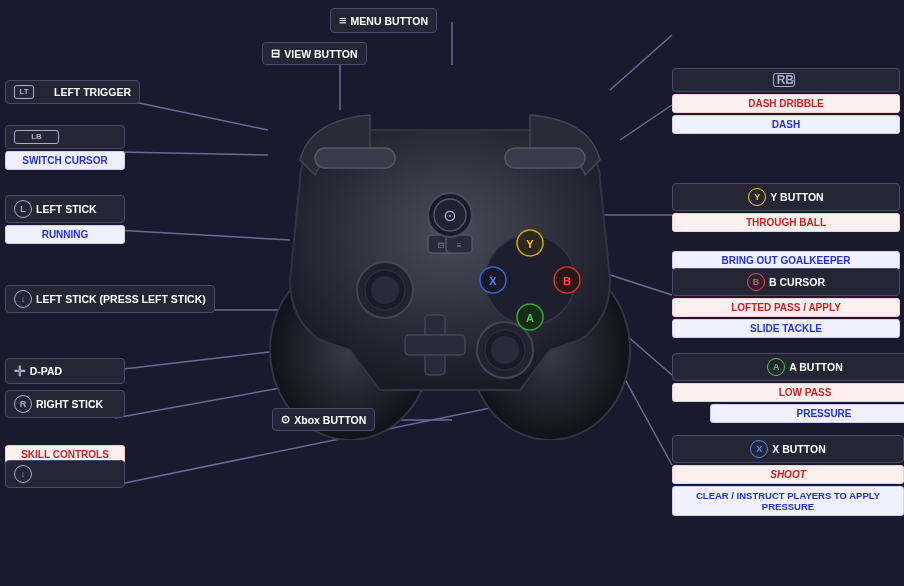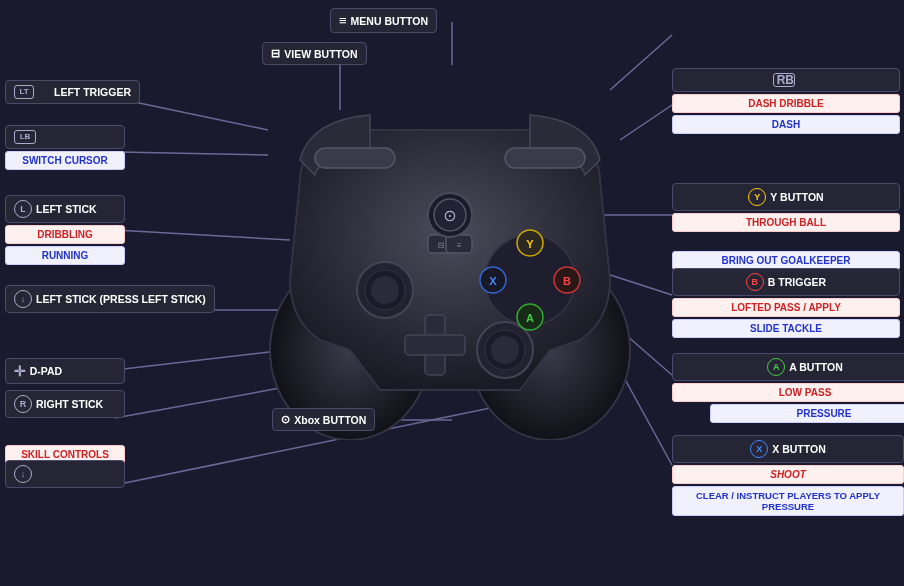--- a/index.html
+++ b/index.html
@@ -214,34 +214,31 @@
 
   <div style="position:absolute; top:80px; left:5px;">
     <div class="title-row" style="min-width:120px;">
       <span class="badge-rect" style="color:#aaaacc; border-color:#aaaacc; display:inline-block; width:20px; height:14px; border-radius:3px; border:1.5px solid #aaaacc; font-size:8px; font-weight:bold; text-align:center; line-height:12px; margin-right:20px;">LT</span>
       <span>LEFT TRIGGER</span>
     </div>
   </div>
 
   <div style="position:absolute; top:125px; left:5px; display:flex; flex-direction:column; gap:2px;">
     <div class="title-row" style="min-width:120px;">
-      <span class="badge-rect" style="color:#aaaacc; border-color:#aaaacc; display:inline-block; width:22px; height:14px; border-radius:3px; border:1.5px solid #aaaacc; font-size:8px; font-weight:bold; text-align:center; line-height:12px; margin-right:4px;">LB</span>
+      <span class="badge-rect" style="color:#aaaacc; border-color:#aaaacc; display:inline-block; width:45px; height:14px; border-radius:3px; border:1.5px solid #aaaacc; font-size:8px; font-weight:bold; text-align:center; line-height:12px; margin-right:4px;">LB</span>
     </div>
     <div class="value-row-blue" style="min-width:120px;">
       <span>SWITCH CURSOR</span>
     </div>
   </div>
 
   <div style="position:absolute; top:195px; left:5px; display:flex; flex-direction:column; gap:2px;">
     <div class="title-row" style="min-width:120px;">
       <span style="display:inline-block; width:18px; height:18px; border-radius:50%; border:1.5px solid #aaaacc; font-size:9px; text-align:center; line-height:16px; margin-right:4px; color:#aaaacc;">L</span>
       <span>LEFT STICK</span>
-    </div>
-    <div class="value-row-red" style="min-width:120px;">
-      <span>DRIBBLING</span>
     </div>
     <div class="value-row-blue" style="min-width:120px;">
       <span>RUNNING</span>
     </div>
   </div>
 
   <div style="position:absolute; top:285px; left:5px;">
     <div class="title-row" style="min-width:120px; flex-direction:column; align-items:flex-start; padding: 4px 8px;">
       <div style="display:flex; align-items:center;">
         <span style="display:inline-block; width:18px; height:18px; border-radius:50%; border:1.5px solid #aaaacc; font-size:9px; text-align:center; line-height:16px; margin-right:4px; color:#aaaacc;">↓</span>
@@ -297,21 +294,21 @@
       <span>THROUGH BALL</span>
     </div>
     <div class="value-row-blue" style="min-width:228px;margin-top:17px;">
       <span>BRING OUT GOALKEEPER</span>
     </div>
   </div>
 
   <div style="position:absolute; top:268px; left:672px; display:flex; flex-direction:column; gap:2px; min-width:228px;">
     <div class="title-row" style="justify-content:center;">
       <span style="display:inline-block; width:18px; height:18px; border-radius:50%; border:1.5px solid #ff4444; font-size:9px; text-align:center; line-height:16px; margin-right:4px; color:#ff4444;">B</span>
-      <span>B TRIGGER</span>
+      <span>B CURSOR</span>
     </div>
     <div class="value-row-red" style="min-width:228px;">
       <span>LOFTED PASS / APPLY</span>
     </div>
     <div class="value-row-blue" style="min-width:228px;">
       <span>SLIDE TACKLE</span>
     </div>
   </div>
 
   <div style="position:absolute; top:353px; left:672px; display:flex; flex-direction:column; gap:2px; min-width:228px;">

